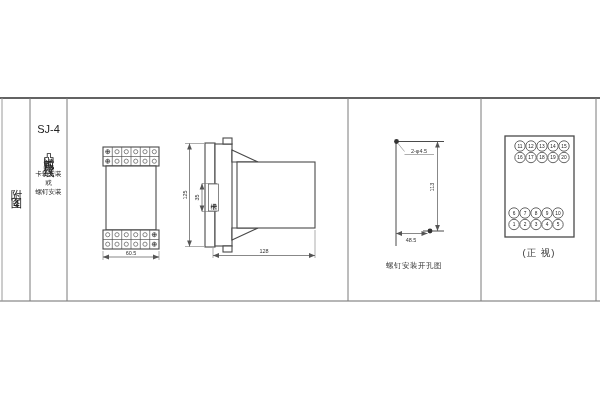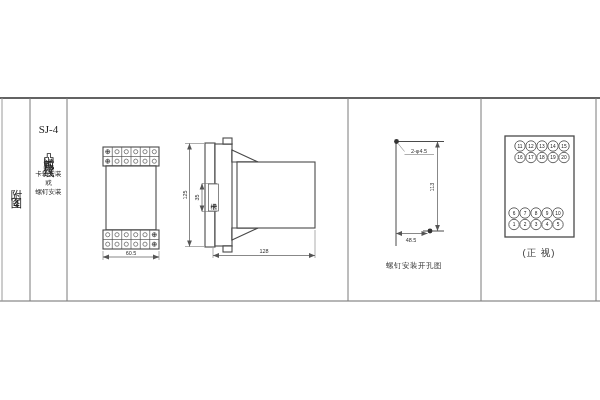--- a/index.html
+++ b/index.html
@@ -16,21 +16,21 @@
   .dimtxt{font-family:"Liberation Sans","DejaVu Sans",sans-serif;font-size:5.5px;fill:#333;}
   .cap{font-family:"Liberation Sans","DejaVu Sans",sans-serif;fill:#333;}
   .term{stroke:#555;stroke-width:0.9;fill:#fff;}
   .tnum{font-family:"Liberation Sans","DejaVu Sans",sans-serif;font-size:4.8px;fill:#222;text-anchor:middle;}
   .cross{stroke:#333;stroke-width:0.8;}
   .htext{position:absolute;display:flex;align-items:center;justify-content:center;}
   .vert{writing-mode:vertical-lr;text-orientation:upright;}
   #col1-label{left:2px;top:98px;width:28px;height:203px;}
   #col1-label span{font-size:11.5px;letter-spacing:9px;}
   #col2{left:30px;top:98px;width:37px;height:203px;flex-direction:column;justify-content:flex-start;}
-  #model-title{margin-top:25px;font-size:11px;font-family:Liberation Serif, serif;}
+  #model-title{margin-top:25px;font-size:11px;}
   #model-sub{margin-top:9px;font-size:11px;letter-spacing:2.5px;}
   #mount-note{margin-top:11px;font-size:6.5px;line-height:1.35;text-align:center;}
   #mount-note span{display:block;}
   #slot-label{left:208px;top:184px;width:11px;height:27px;font-size:6.5px;line-height:1;}
   #slot-label span{letter-spacing:0;}
 </style>
 </head>
 <body>
 
 <div id="canvas">

